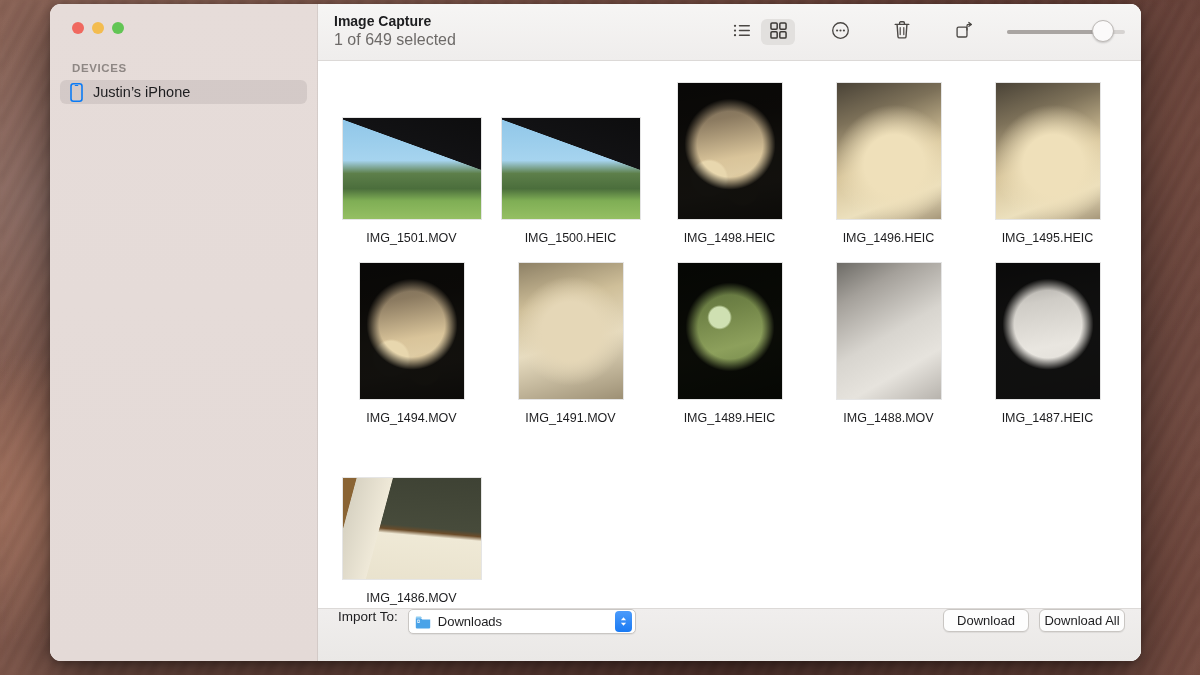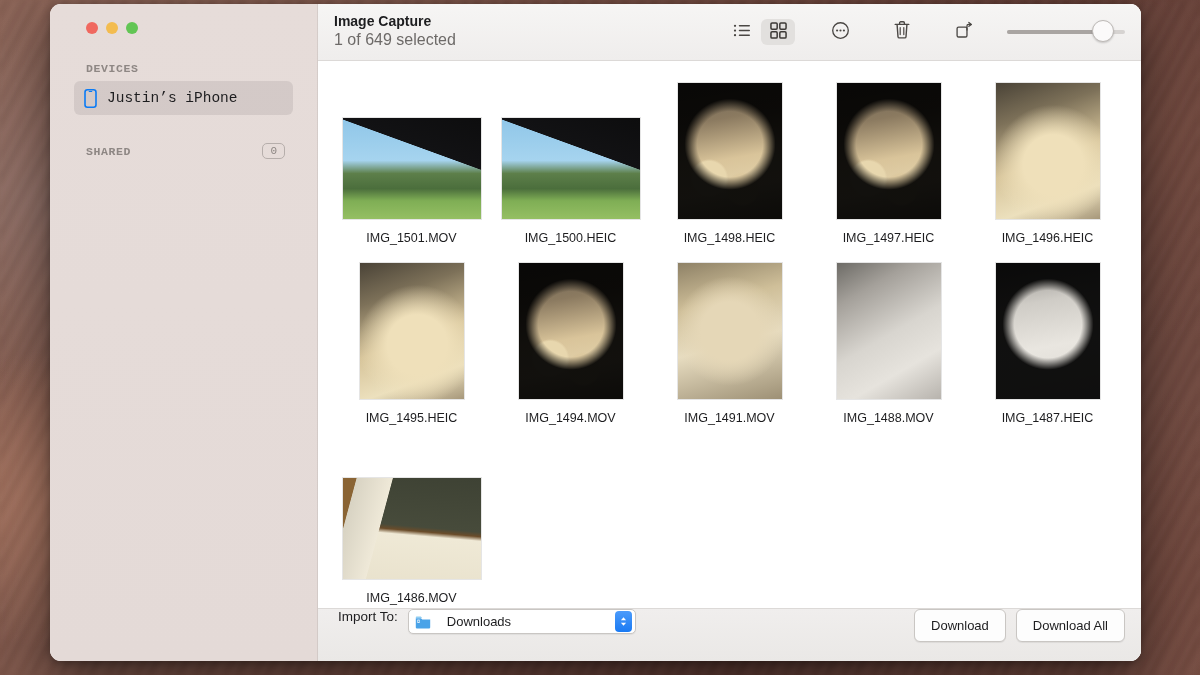--- a/index.html
+++ b/index.html
@@ -32,24 +32,23 @@
     position: absolute; left: 50px; top: 4px; width: 1091px; height: 657px;
     border-radius: 11px; overflow: hidden;
     box-shadow: 0 22px 50px rgba(0,0,0,0.45), 0 2px 8px rgba(0,0,0,0.3);
     display: flex; background: #ffffff;
   }
 
   
   .sidebar {
     width: 268px; flex: 0 0 268px; height: 100%;
     background: linear-gradient(180deg, #e6dcd9 0%, #e5dbd8 45%, #e4dad7 100%);
-    padding: 0 24px;
+    padding: 0 10px;
     border-right: 1px solid rgba(0,0,0,0.07);
     position: relative;
-    font-family: Liberation Mono, monospace;
   }
   .traffic {
     display: flex; gap: 8px; align-items: center;
     padding: 18px 0 0 12px;
   }
   .dot { width: 12px; height: 12px; border-radius: 50%; display: block; }
   .dot.red    { background: #f0685f; }
   .dot.yellow { background: #f3bc4f; }
   .dot.green  { background: #62c554; }
 
@@ -58,21 +57,21 @@
     color: #8e8784; padding: 0 0 0 12px; margin-top: 28px; margin-bottom: 6px;
     display: flex; align-items: center; justify-content: space-between;
   }
   .sb-section .badge {
     font-size: 11px; font-weight: normal; color: #8c8582;
     border: 1px solid #b6aeab; border-radius: 5px;
     padding: 1px 7px; margin-right: 8px; letter-spacing: 0;
   }
   .sb-row {
     display: flex; align-items: center; gap: 10px;
-    height: 34px; padding: 0 10px; border-radius: 6px;
+    height: 24px; padding: 0 10px; border-radius: 6px;
     font-size: 14.5px; color: #1d1d1f;
   }
   .sb-row.selected { background: rgba(0,0,0,0.08); }
   .phone-icon { width: 13px; height: 19px; flex: 0 0 13px; }
 
   
   .content { flex: 1; display: flex; flex-direction: column; min-width: 0; background: #fff; }
 
   .toolbar {
     height: 57px; flex: 0 0 57px;
@@ -195,38 +194,38 @@
   
   .bottombar {
     height: 53px; flex: 0 0 53px;
     background: linear-gradient(180deg, #f0eeed 0%, #eae8e6 100%);
     border-top: 1px solid #dcd9d7;
     display: flex; padding: 0 16px;
     gap: 10px;
   }
   .import-label { font-size: 13.5px; color: #1d1d1f; margin-left: 4px; }
   .popup {
-    display: flex; align-items: center; gap: 16px;
+    display: flex; align-items: center; gap: 7px;
     width: 228px; height: 25px; background: #fff;
     border: 1px solid #c9c6c3; border-radius: 5px;
     box-shadow: 0 1px 1px rgba(0,0,0,0.06);
     padding: 0 3px 0 6px; position: relative;
   }
   .folder-icon { width: 16px; height: 14px; flex: 0 0 16px; }
   .popup-value { font-size: 13px; color: #1d1d1f; flex: 1; }
   .stepper {
     width: 17px; height: 21px; border-radius: 4px;
     background: linear-gradient(180deg, #4b9bfb 0%, #1a7af3 100%);
     display: flex; flex-direction: column; align-items: center; justify-content: center;
     color: #fff; gap: 1px;
   }
   .chev { width: 7px; height: 4px; }
   .bb-spacer { flex: 1; }
   .btn {
-    height: 33px; min-width: 86px; padding: 0 16px;
+    height: 23px; min-width: 86px; padding: 0 4px;
     background: #fdfdfd; border: 1px solid #c9c6c3; border-radius: 6px;
     box-shadow: 0 1px 1px rgba(0,0,0,0.07);
     font-size: 13px; color: #1d1d1f;
     display: flex; align-items: center; justify-content: center;
   }
 </style>
 </head>
 <body>
 
 <div class="wall-texture"></div>
@@ -248,24 +247,20 @@
     <div class="sb-row selected">
       <span class="phone-icon">
         <svg viewBox="0 0 13 19" width="13" height="19" aria-hidden="true">
           <rect x="1" y="0.8" width="11" height="17.4" rx="2.4" fill="none" stroke="#0b7bf5" stroke-width="1.6"></rect>
           <rect x="4.6" y="2.1" width="3.8" height="0.9" rx="0.45" fill="#0b7bf5"></rect>
         </svg>
       </span>
       <span>Justin’s iPhone</span>
     </div>
 
-    <div class="sb-section">
-      <span>SHARED</span>
-      <span class="badge">0</span>
-    </div>
 
   </div>
 
   <div class="content">
 
     <div class="toolbar">
       <div class="titlebox">
         <div class="title">Image Capture</div>
         <div class="subtitle">1 of 649 selected</div>
       </div>
@@ -366,67 +361,67 @@
 
         <div class="cell">
           <div class="thumb-holder">
             <div class="thumb portrait">
               <div class="art scope-macaw"></div>
             </div>
           </div>
           <div class="cap">IMG_1498.HEIC</div>
         </div>
 
+
+        <div class="cell">
+          <div class="thumb-holder">
+            <div class="thumb portrait">
+              <div class="art cliff-macaw"></div>
+            </div>
+          </div>
+          <div class="cap">IMG_1496.HEIC</div>
+        </div>
+
+        <div class="cell">
+          <div class="thumb-holder">
+            <div class="thumb portrait">
+              <div class="art cliff-macaw"></div>
+            </div>
+          </div>
+          <div class="cap">IMG_1495.HEIC</div>
+        </div>
+
         <div class="cell">
           <div class="thumb-holder">
             <div class="thumb portrait">
               <div class="art scope-macaw"></div>
             </div>
           </div>
-          <div class="cap">IMG_1497.HEIC</div>
-        </div>
-
-        <div class="cell">
-          <div class="thumb-holder">
-            <div class="thumb portrait">
-              <div class="art cliff-macaw"></div>
-            </div>
-          </div>
-          <div class="cap">IMG_1496.HEIC</div>
-        </div>
-
-        <div class="cell">
-          <div class="thumb-holder">
-            <div class="thumb portrait">
-              <div class="art cliff-macaw"></div>
-            </div>
-          </div>
-          <div class="cap">IMG_1495.HEIC</div>
-        </div>
-
-        <div class="cell">
-          <div class="thumb-holder">
-            <div class="thumb portrait">
-              <div class="art scope-macaw"></div>
-            </div>
-          </div>
           <div class="cap">IMG_1494.MOV</div>
         </div>
 
 
         <div class="cell">
           <div class="thumb-holder">
             <div class="thumb portrait">
               <div class="art cliff-green"></div>
             </div>
           </div>
           <div class="cap">IMG_1491.MOV</div>
         </div>
 
 
+        <div class="cell">
+          <div class="thumb-holder">
+            <div class="thumb portrait">
+              <div class="art scope-green"></div>
+            </div>
+          </div>
+          <div class="cap">IMG_1489.HEIC</div>
+        </div>
 
         <div class="cell">
           <div class="thumb-holder">
             <div class="thumb portrait">
               <div class="art rockwall"></div>
             </div>
           </div>
           <div class="cap">IMG_1488.MOV</div>
         </div>
 

